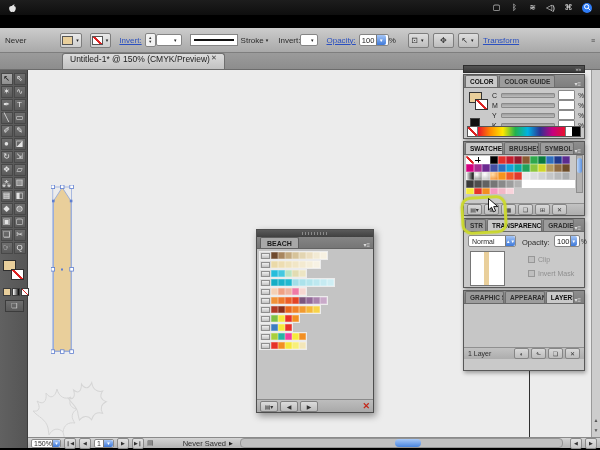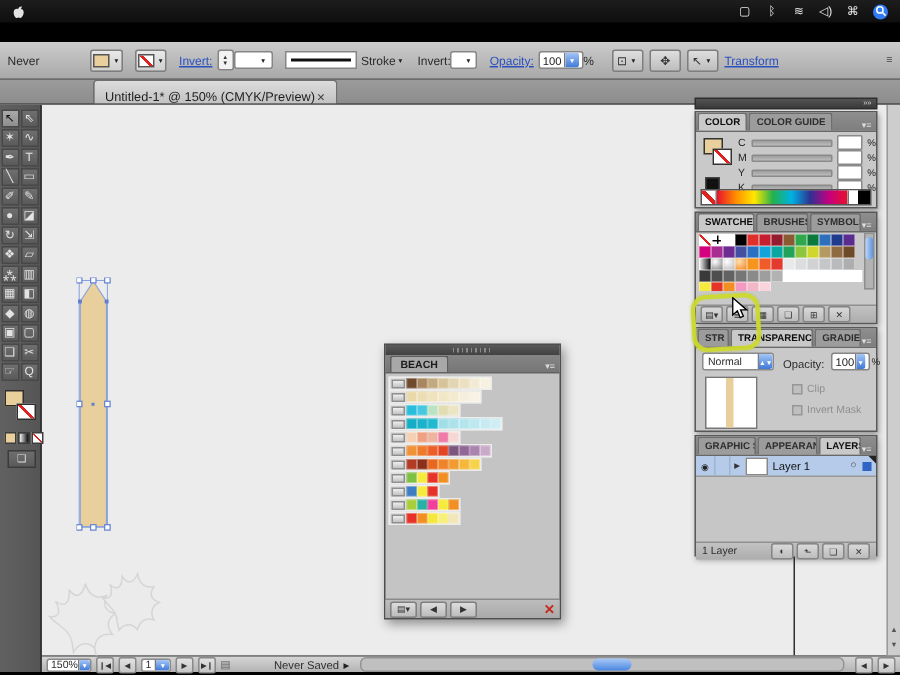--- a/index.html
+++ b/index.html
@@ -52,21 +52,21 @@
            align-items:center;justify-content:center;font-size:4px;color:#333;line-height:4px;}
   .stroke-preview{width:48px;height:12px;background:#fff;border:1px solid #858585;display:flex;align-items:center;padding:0 3px;box-sizing:border-box;}
   .stroke-line{width:100%;height:2px;background:#111;}
   .icon-btn{height:13px;min-width:15px;background:linear-gradient(#dedede,#bdbdbd);border:1px solid #7e7e7e;border-radius:2px;
            display:flex;align-items:center;justify-content:center;font-size:8px;color:#333;gap:1px;padding:0 2px;}
 
   
   #tabbar{left:0;top:53px;width:600px;height:17px;background:linear-gradient(#9b9b9b,#8d8d8d);
           border-bottom:1px solid #6c6c6c;display:flex;align-items:flex-end;box-sizing:border-box;}
   #doc-tab{margin-left:62px;height:15px;background:linear-gradient(#dcdcdc,#c2c2c2);border:1px solid #6f6f6f;border-bottom:none;
-          border-radius:3px 3px 0 0;display:flex;align-items:flex-end;font-size:8.5px;color:#1d1d1d;padding:0 7px;gap:1px;}
+          border-radius:3px 3px 0 0;display:flex;align-items:flex-start;font-size:8.5px;color:#1d1d1d;padding:0 7px;gap:1px;}
   #doc-tab .close{font-size:7px;color:#444;}
 
   
   #toolbar{left:0;top:70px;width:28px;height:378px;background:linear-gradient(90deg,#616161,#555);border-right:1px solid #3e3e3e;box-sizing:border-box;}
   #tools-grid{display:flex;flex-wrap:wrap;width:28px;padding-top:2px;}
   .tool{width:12px;height:12px;margin:0.5px;display:flex;align-items:center;justify-content:center;
         font-size:8px;color:#e3e3e3;background:linear-gradient(#6f6f6f,#5a5a5a);border:1px solid #484848;box-sizing:border-box;}
   .tool.active{background:linear-gradient(#a9a9a9,#8f8f8f);color:#101010;}
   #fs-proxy{left:3px;top:190px;width:23px;height:24px;}
   #proxy-fill{left:0;top:0;width:13px;height:11px;border:1px solid #2e2e2e;box-sizing:border-box;}
@@ -609,30 +609,20 @@
       </div>
     </div>
 
     <div class="pgroup" style="top:225px;height:81px;">
       <div class="ptabs">
         <span class="ptab">GRAPHIC ST</span>
         <span class="ptab">APPEARANC</span>
         <span class="ptab active">LAYERS</span>
         <span class="panel-menu-icon">▾≡</span>
       </div>
-      <div id="layer-row">
-        <span id="lr-eye" class="lr-cell">◉</span>
-        <span id="lr-lock" class="lr-cell"></span>
-        <span id="lr-tri" class="lr-cell">▶</span>
-        <span id="lr-thumb"></span>
-        <span>Layer 1</span>
-        <span id="lr-target">○</span>
-        <span id="lr-sel"></span>
-        <span id="lr-corner"></span>
-      </div>
       <div id="layers-empty"></div>
       <div id="layers-bottom">
         <span class="count">1 Layer</span>
         <span class="swb">◐</span>
         <span class="swb">⬑</span>
         <span class="swb">❏</span>
         <span class="swb">✕</span>
       </div>
     </div>
   </div>

